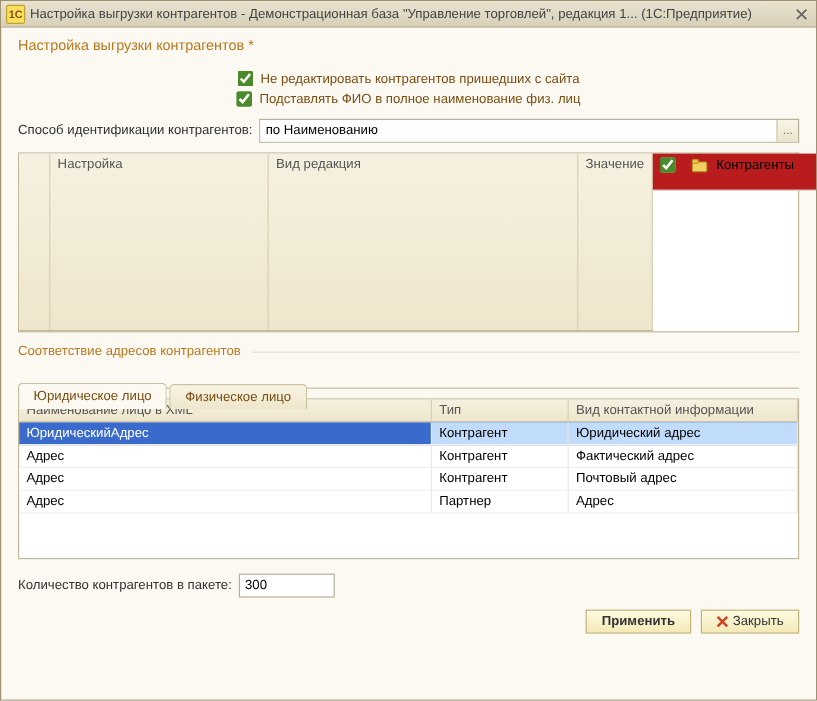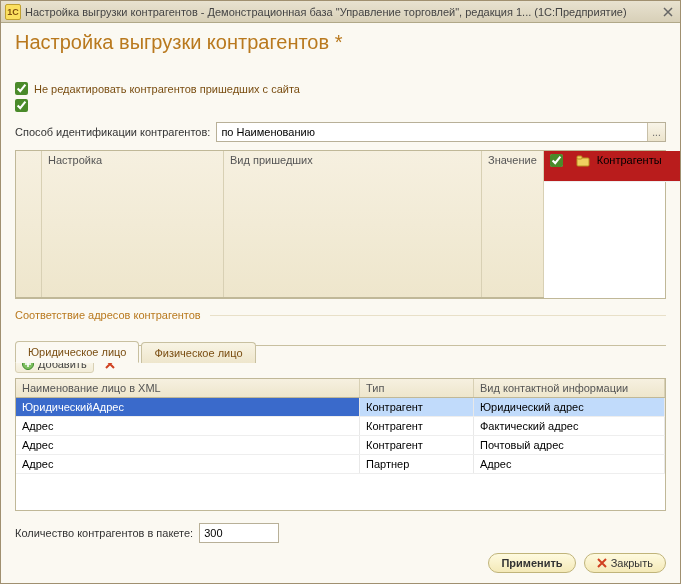--- a/index.html
+++ b/index.html
@@ -51,29 +51,30 @@
 }
 .content {
   flex:1;
   padding: 8px 14px 10px 14px;
   display:flex;
   flex-direction:column;
   overflow:hidden;
 }
 .page-title {
   color: #b9791e;
-  font-size: 20px;
+  font-size: 12px;
   font-weight: normal;
-  margin-bottom: 28px;
+  margin-bottom: 14px;
 }
 .check-row {
   display:flex;
   align-items:center;
   margin-bottom:4px;
   color:#7a4e12;
+  justify-content:center;
 }
 .check-row input[type=checkbox]{
   margin-right:6px;
   accent-color:#4a8a2a;
 }
 .field-row {
   display:flex;
   align-items:center;
   margin:6px 0 8px 0;
   color:#444;
@@ -224,21 +225,21 @@
 }
 .buttons{
   display:flex;justify-content:flex-end;gap:8px;
   margin-top:10px;
 }
 .btn{
   display:flex;align-items:center;
   padding:3px 12px;
   border:1px solid #c0b47a;
   background:linear-gradient(#fefadf,#f4e9b8);
-  border-radius:10px;
+  border-radius:0;
   cursor:pointer;
   font-size:11px;
   color:#333;
 }
 .btn.primary{font-weight:bold}
 .btn .ico{margin-right:4px;display:flex}
 </style>
 </head>
 <body>
 
@@ -255,35 +256,36 @@
 
   <div class="content">
     <div class="page-title">Настройка выгрузки контрагентов *</div>
 
     <label class="check-row">
       <input type="checkbox" checked="" style="">
       <span>Не редактировать контрагентов пришедших с сайта</span>
     </label>
     <label class="check-row">
       <input type="checkbox" checked="" style="">
+      <span>Подставлять ФИО в полное наименование физ. лиц</span>
     </label>
 
     <div class="field-row">
       <span class="field-label">Способ идентификации контрагентов:</span>
       <div class="combo">
         <input class="combo-input" value="по Наименованию" style="">
         <span class="combo-btn">...</span>
       </div>
     </div>
 
     <div class="grid" style="height:150px">
       <div class="grid-head">
         <div class="cell grid1-c0"></div>
         <div class="cell grid1-c1">Настройка</div>
-        <div class="cell grid1-c2">Вид пришедших</div>
+        <div class="cell grid1-c2">Вид редакция</div>
         <div class="cell grid1-c3">Значение</div>
       </div>
       <div class="grid-body">
         <div class="grid-row sel">
           <div class="cell grid1-c0">
             <input type="checkbox" checked="" style="accent-color: rgb(74, 138, 42);">
           </div>
           <div class="cell grid1-c1">
             <span class="row-icon folder-icon">
               <svg viewBox="0 0 14 14">
@@ -299,36 +301,20 @@
       </div>
     </div>
 
     <div class="section-label">Соответствие адресов контрагентов</div>
 
     <div class="tabs">
       <div class="tab active">Юридическое лицо</div>
       <div class="tab">Физическое лицо</div>
     </div>
 
-    <div class="toolbar">
-      <div class="tbtn">
-        <span class="ico">
-          <svg width="12" height="12" viewBox="0 0 12 12">
-              <circle cx="6" cy="6" r="5.5" fill="#7fc060" stroke="#3e8a2e"></circle>
-              <path d="M6 3v6M3 6h6" stroke="#fff" stroke-width="1.6"></path>
-            </svg>
-        </span>
-        <span>Добавить</span>
-      </div>
-      <div class="iconbtn">
-        <svg width="12" height="12" viewBox="0 0 12 12">
-            <path d="M2 2 L10 10 M10 2 L2 10" stroke="#d04020" stroke-width="2"></path>
-          </svg>
-      </div>
-    </div>
 
     <div class="grid2 grid">
       <div class="grid-head">
         <div class="cell grid2-c0">Наименование лицо в XML</div>
         <div class="cell grid2-c1">Тип</div>
         <div class="cell grid2-c2">Вид контактной информации</div>
       </div>
       <div class="grid-body" id="grid2-body">
           <div class="grid-row sel">
             <div class="cell grid2-c0">ЮридическийАдрес</div>

